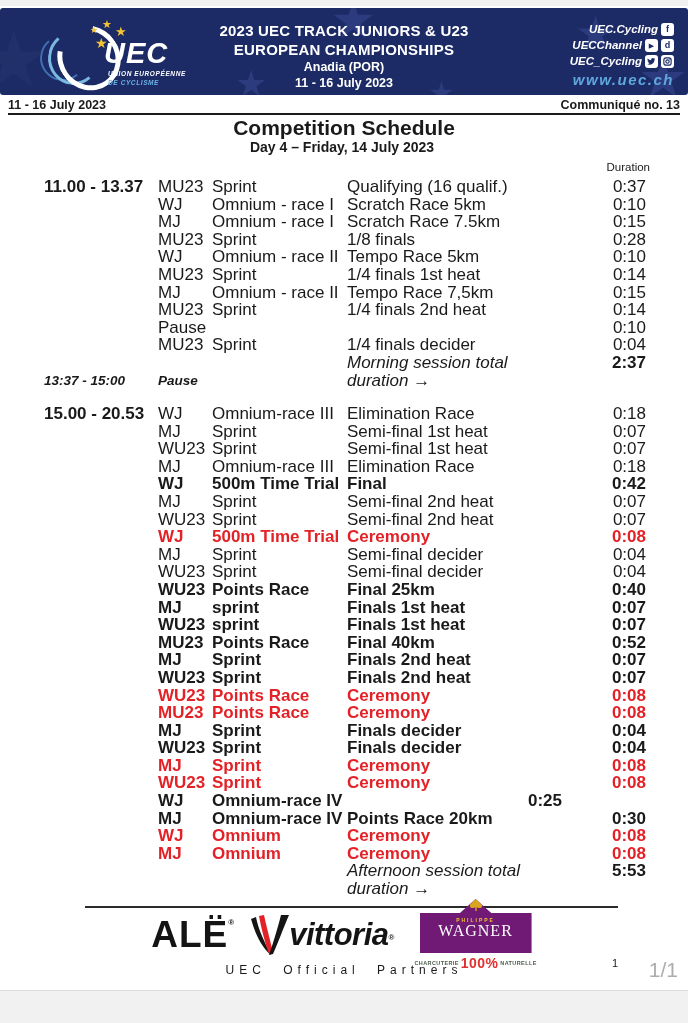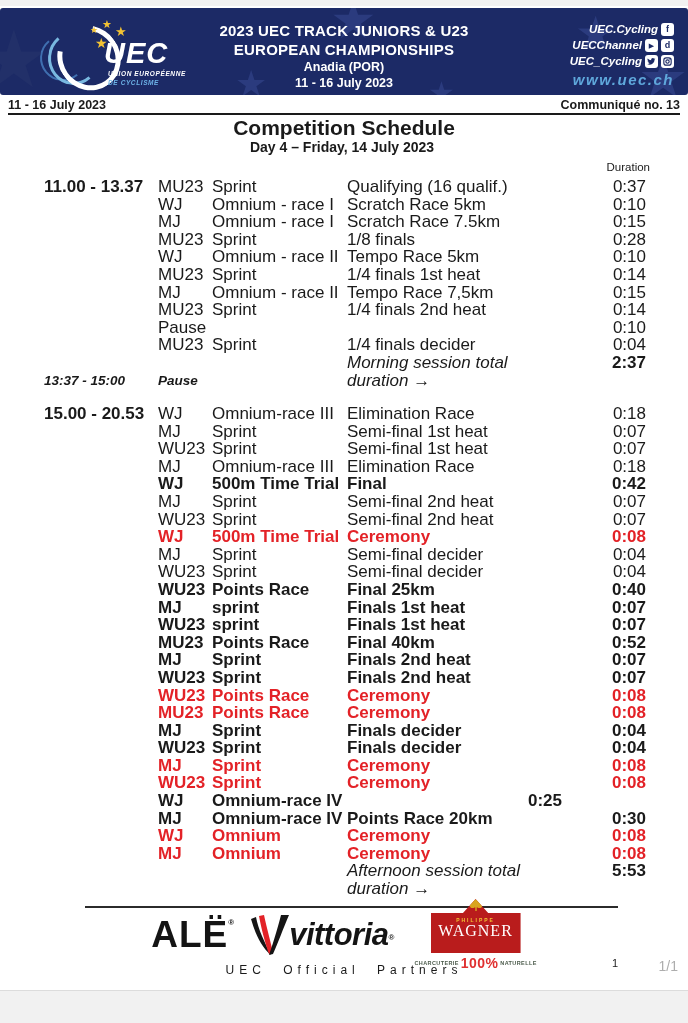--- a/index.html
+++ b/index.html
@@ -54,29 +54,29 @@
   .break-row{position:absolute;top:373px;left:44px;display:grid;grid-template-columns:114px auto;font-size:13.5px;font-weight:bold;font-style:italic;}
 
   
   .rule{position:absolute;top:906px;left:85px;width:533px;border-top:2px solid #2b2b2b;}
   .sponsors{position:absolute;top:908px;left:30px;width:628px;height:54px;display:flex;align-items:center;justify-content:center;gap:14px;}
   .ale{font-size:37px;font-weight:900;letter-spacing:1px;color:#141414;display:flex;align-items:flex-start;}
   .reg{font-size:8px;font-weight:bold;margin-top:4px;}
   .vittoria{display:flex;align-items:center;}
   .vit-text{font-size:31px;font-weight:900;font-style:italic;letter-spacing:-.5px;color:#141414;margin-left:-2px;}
   .wagner{display:flex;flex-direction:column;align-items:center;margin-left:6px;}
-  .w-shield{position:relative;width:90px;height:54px;background:#b91c1c;clip-path:polygon(0% 26%,36% 26%,50% 0%,64% 26%,100% 26%,100% 100%,0% 100%);}
+  .w-shield{position:relative;width:112px;height:54px;background:#701a75;clip-path:polygon(0% 26%,36% 26%,50% 0%,64% 26%,100% 26%,100% 100%,0% 100%);}
   .w-philippe{position:absolute;top:18px;left:0;right:0;text-align:center;font-size:5px;letter-spacing:2px;color:#f2c233;font-weight:bold;}
   .w-name{position:absolute;top:23px;left:0;right:0;text-align:center;font-family:"Liberation Serif","DejaVu Serif",serif;font-size:16px;letter-spacing:1px;color:#fff;}
   .w-tree{position:absolute;top:0px;left:0;right:0;display:flex;justify-content:center;}
   .w-tag{margin-top:2px;font-size:5.5px;color:#4a5a4a;font-weight:bold;letter-spacing:.4px;display:flex;align-items:center;gap:2px;}
   .w-pct{color:#e03030;font-size:14px;}
   .partners{position:absolute;top:963px;left:8px;width:672px;text-align:center;font-size:12px;letter-spacing:5px;word-spacing:9px;color:#1a1a1a;font-weight:500;}
   .pagenum{position:absolute;top:957px;left:612px;font-size:11px;}
-  .viewer-page{position:absolute;top:958px;right:10px;font-size:14px;color:#adadad;}
+  .viewer-page{position:absolute;top:958px;right:10px;font-size:21px;color:#adadad;}
 </style>
 </head>
 <body>
 
 <div class="screen">
   <div class="topstrip"></div>
   <div class="paper"></div>
 
   <div class="banner">
     <span class="bstar" style="left:-22px;top:12px;font-size:80px;color:#223069;">★</span>

